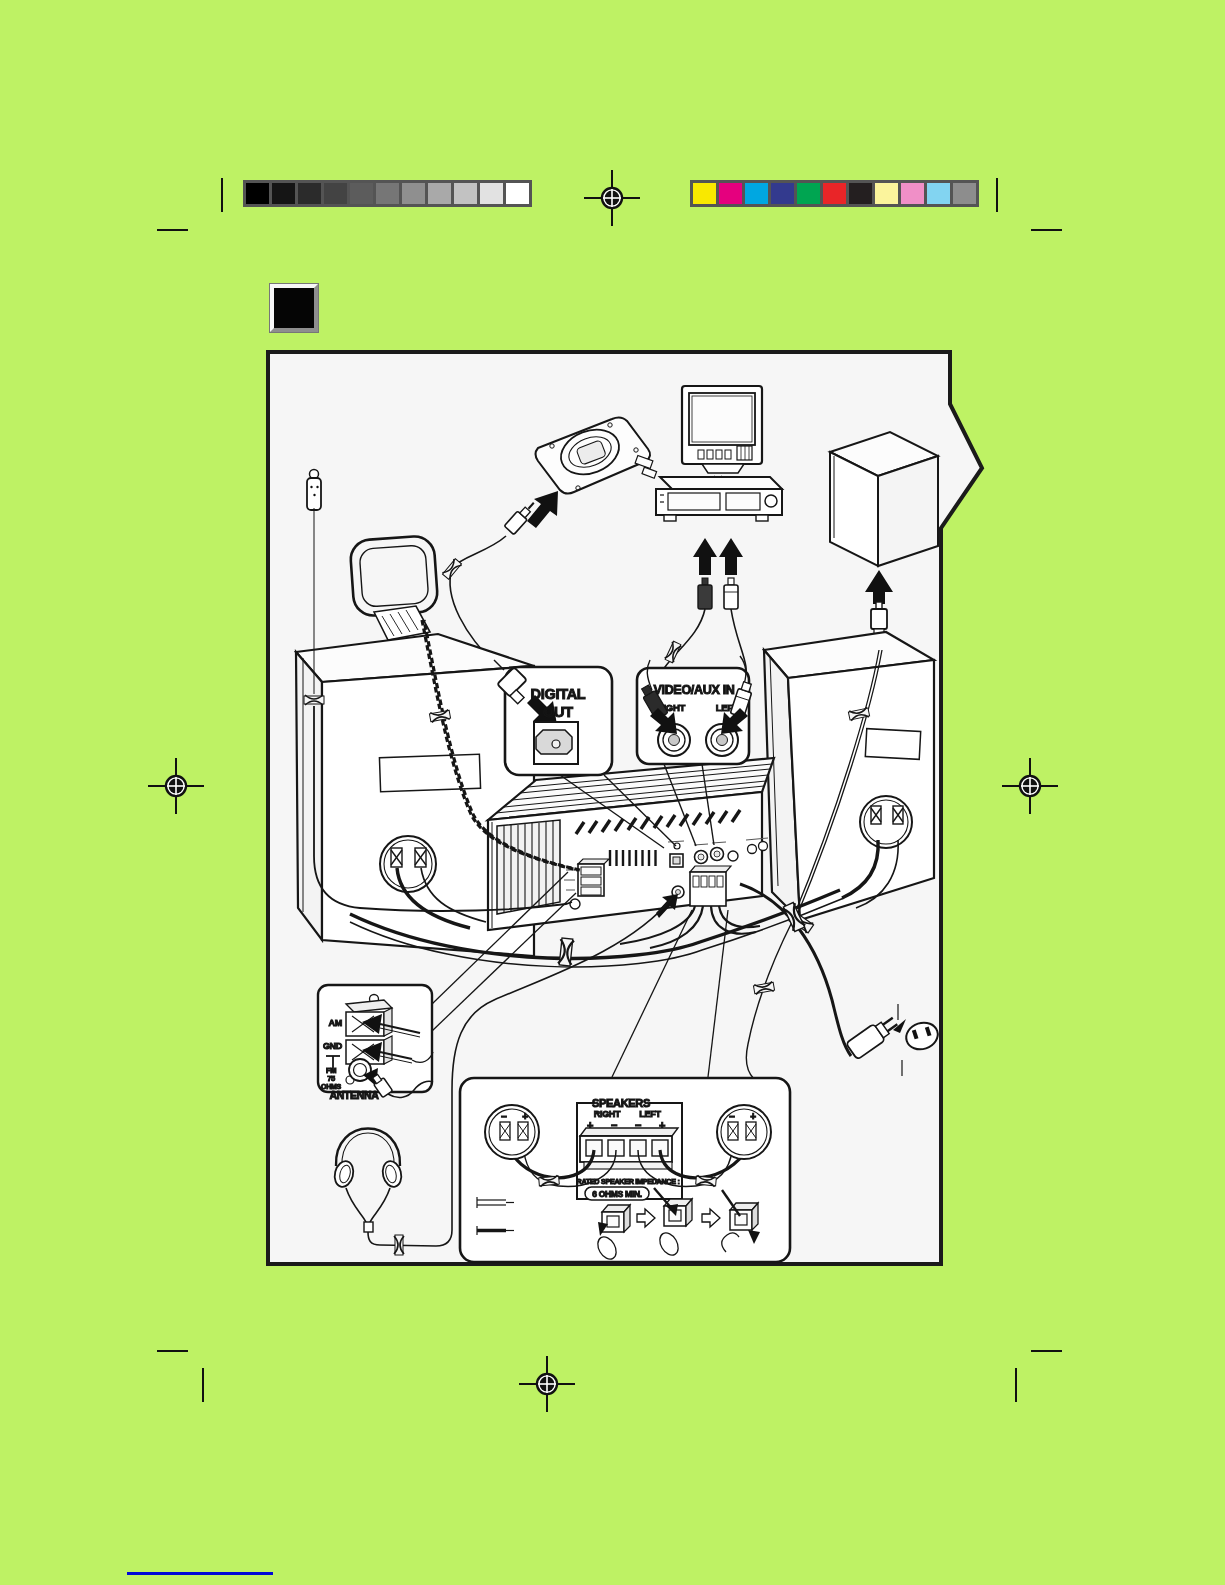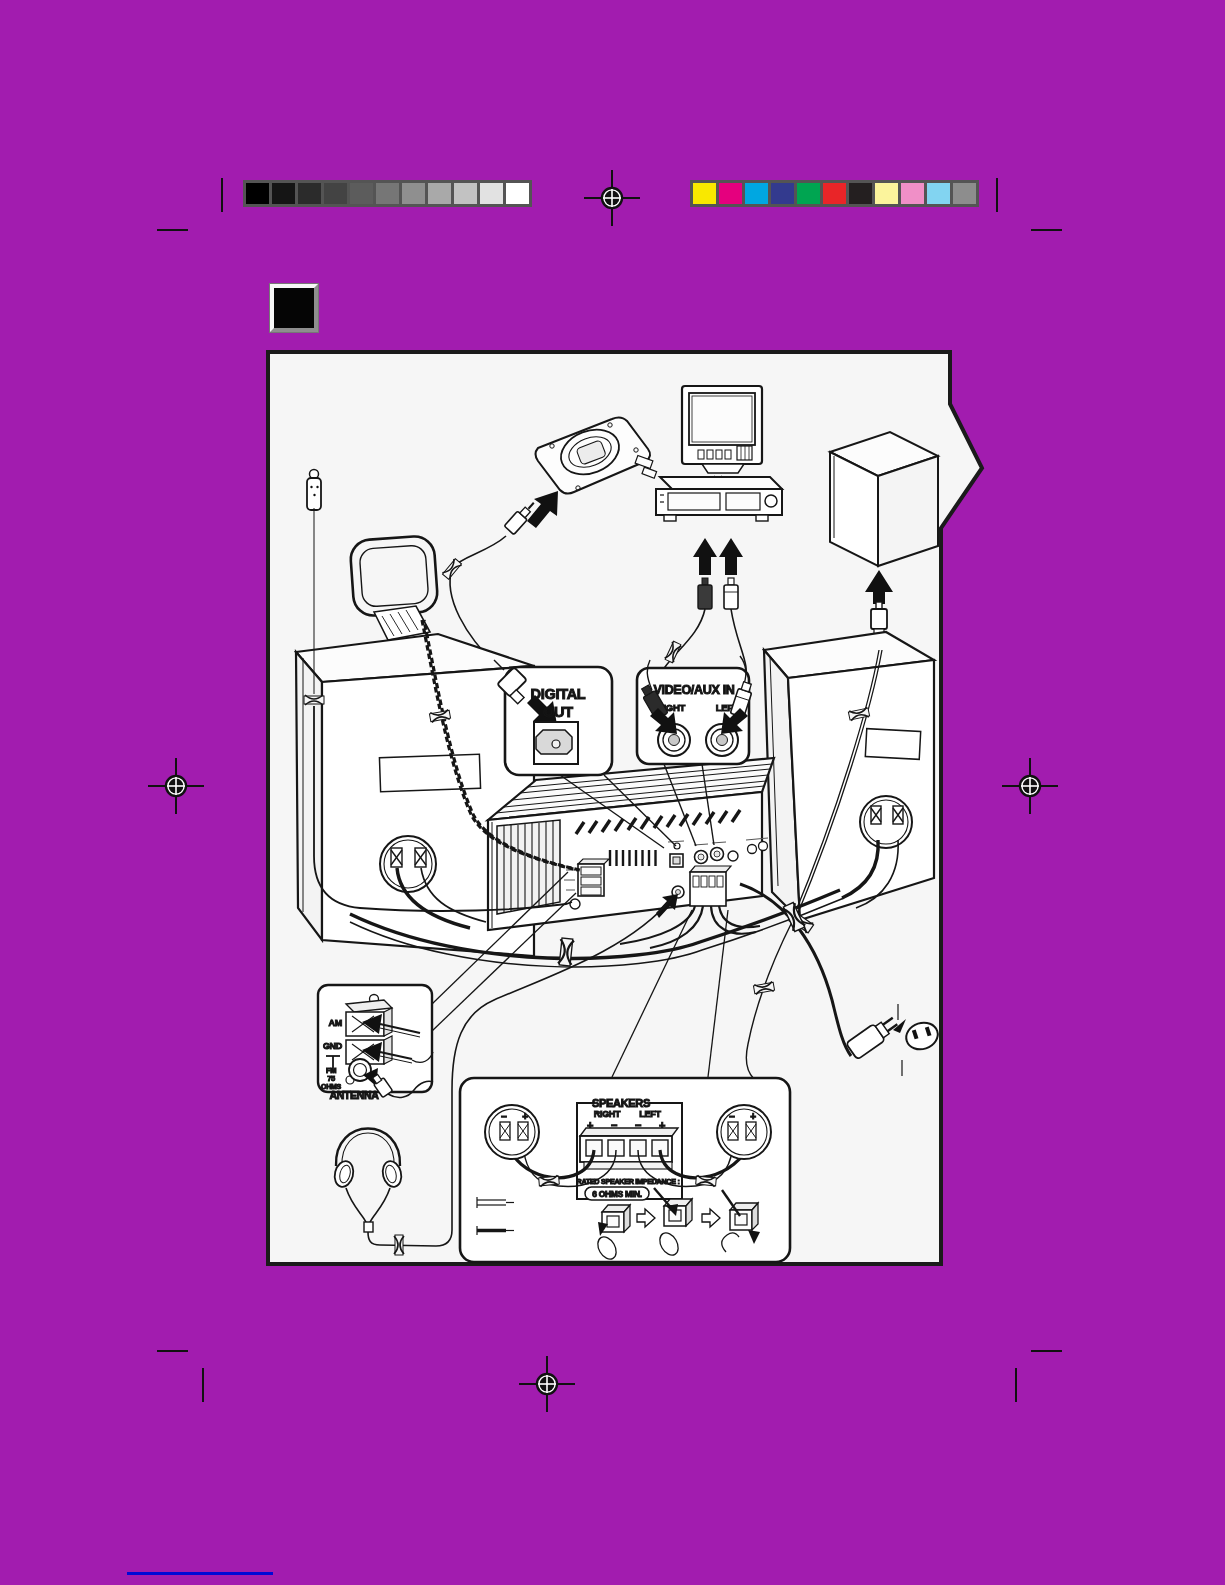--- a/index.html
+++ b/index.html
@@ -1,16 +1,16 @@
 <!DOCTYPE html>
 <html><head>
 <meta charset="utf-8">
 <style>
   html,body{margin:0;padding:0;background:#ffffff;}
-  .page{position:relative;width:1225px;height:1585px;background:#a21caf;overflow:hidden;
+  .page{position:relative;width:1225px;height:1585px;background:#bef264;overflow:hidden;
         font-family:"Liberation Sans",sans-serif;}
   .calbar{position:absolute;top:180px;height:21px;display:flex;gap:3px;padding:3px;background:#545454;}
   .calbar .swatch{width:23px;height:21px;}
   .chapter-block{position:absolute;left:270px;top:284px;width:40px;height:40px;background:#050505;
         border:4px solid;border-color:#f7f7f7 #8e8e8e #8e8e8e #f7f7f7;box-shadow:0 0 0 1px #777;}
   .footer-line{position:absolute;left:127px;top:1572px;width:146px;height:3px;background:#0009d6;}
   svg text{font-family:"Liberation Sans",sans-serif;font-weight:700;fill:#121212;letter-spacing:-0.3px;}
   svg{position:absolute;left:0;top:0;}
 </style>
 </head>

